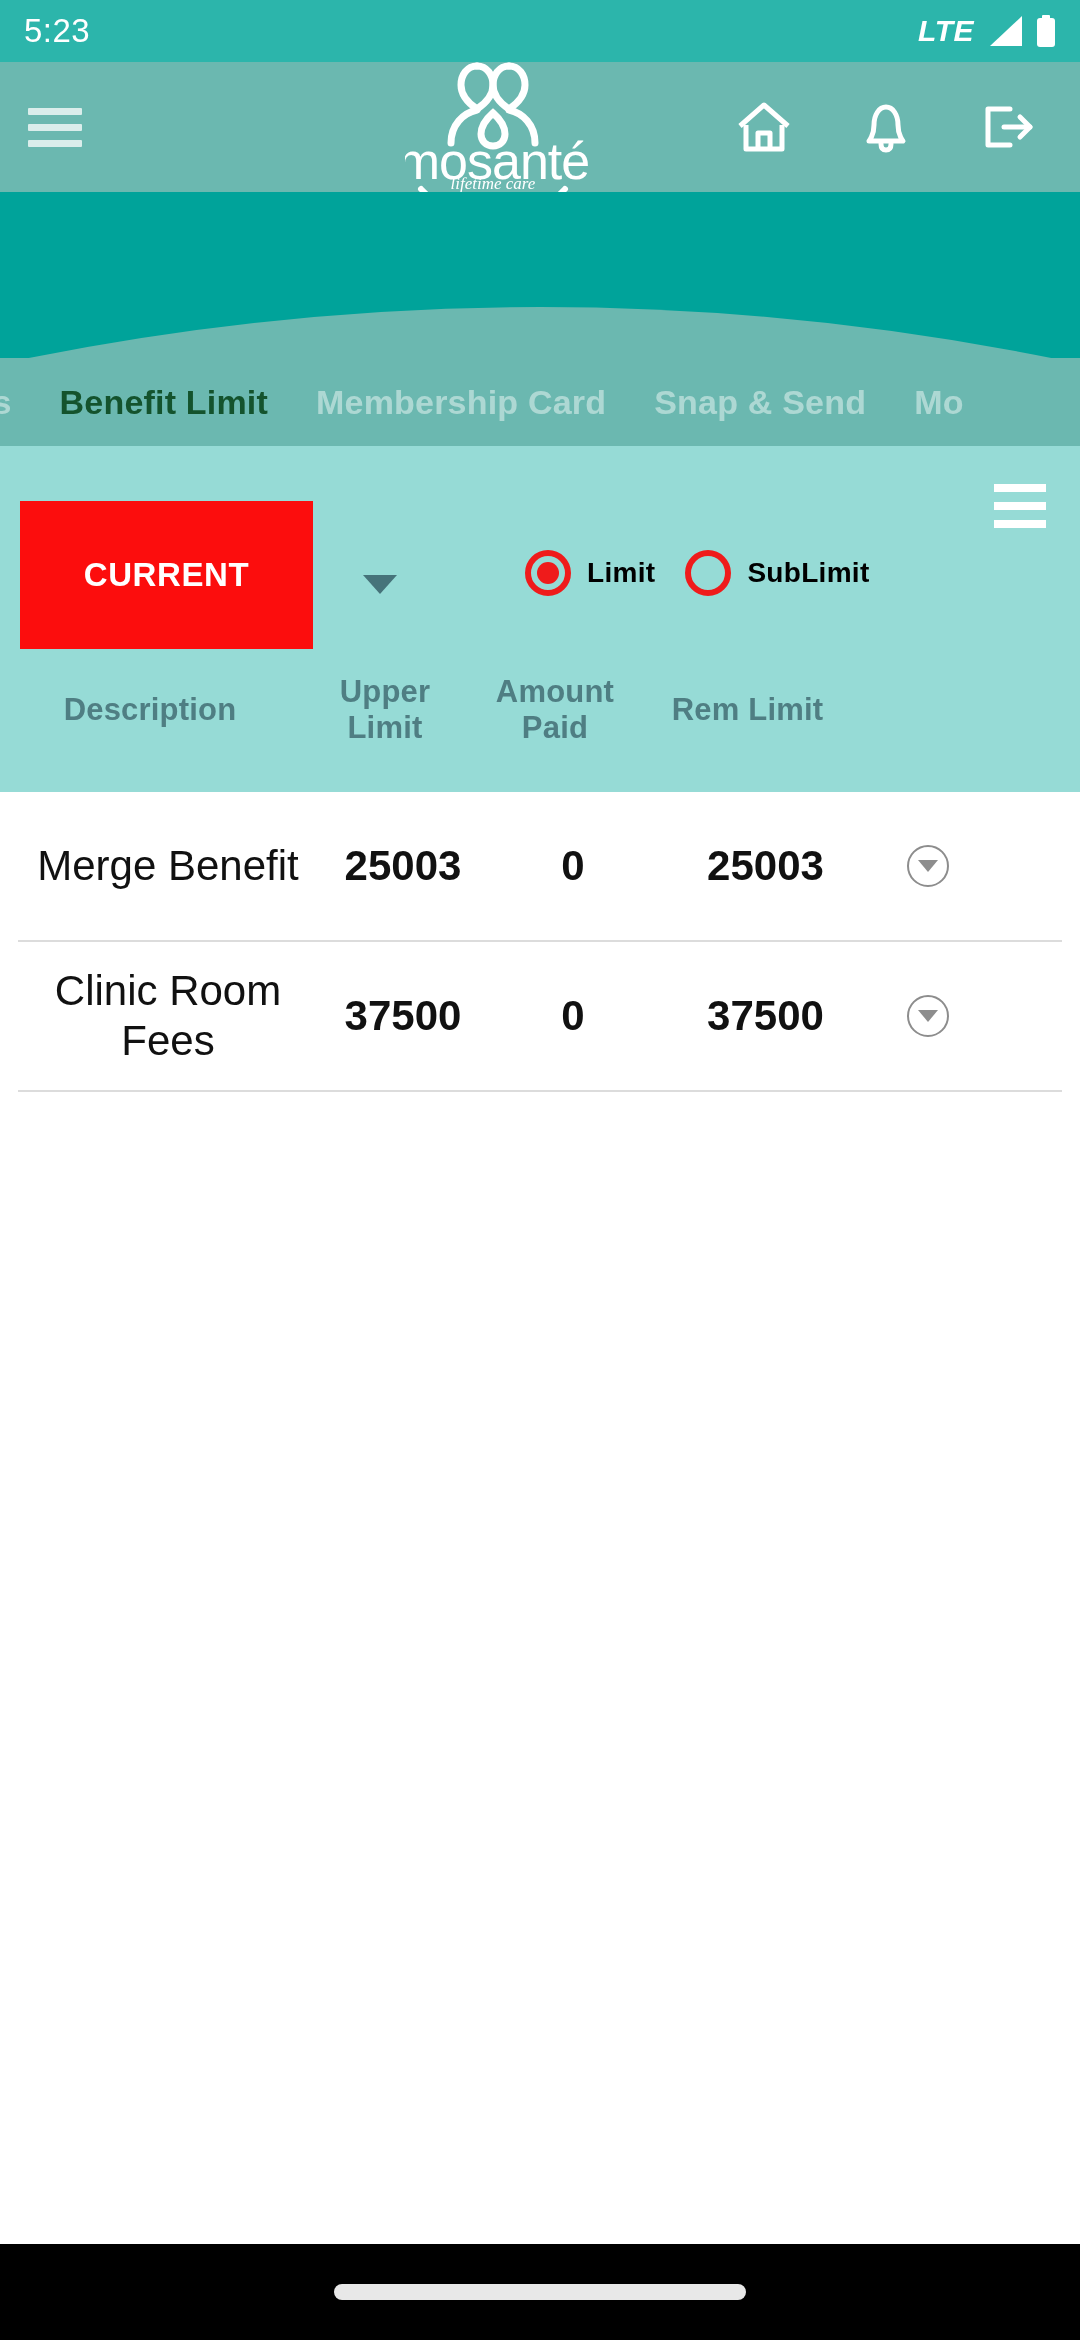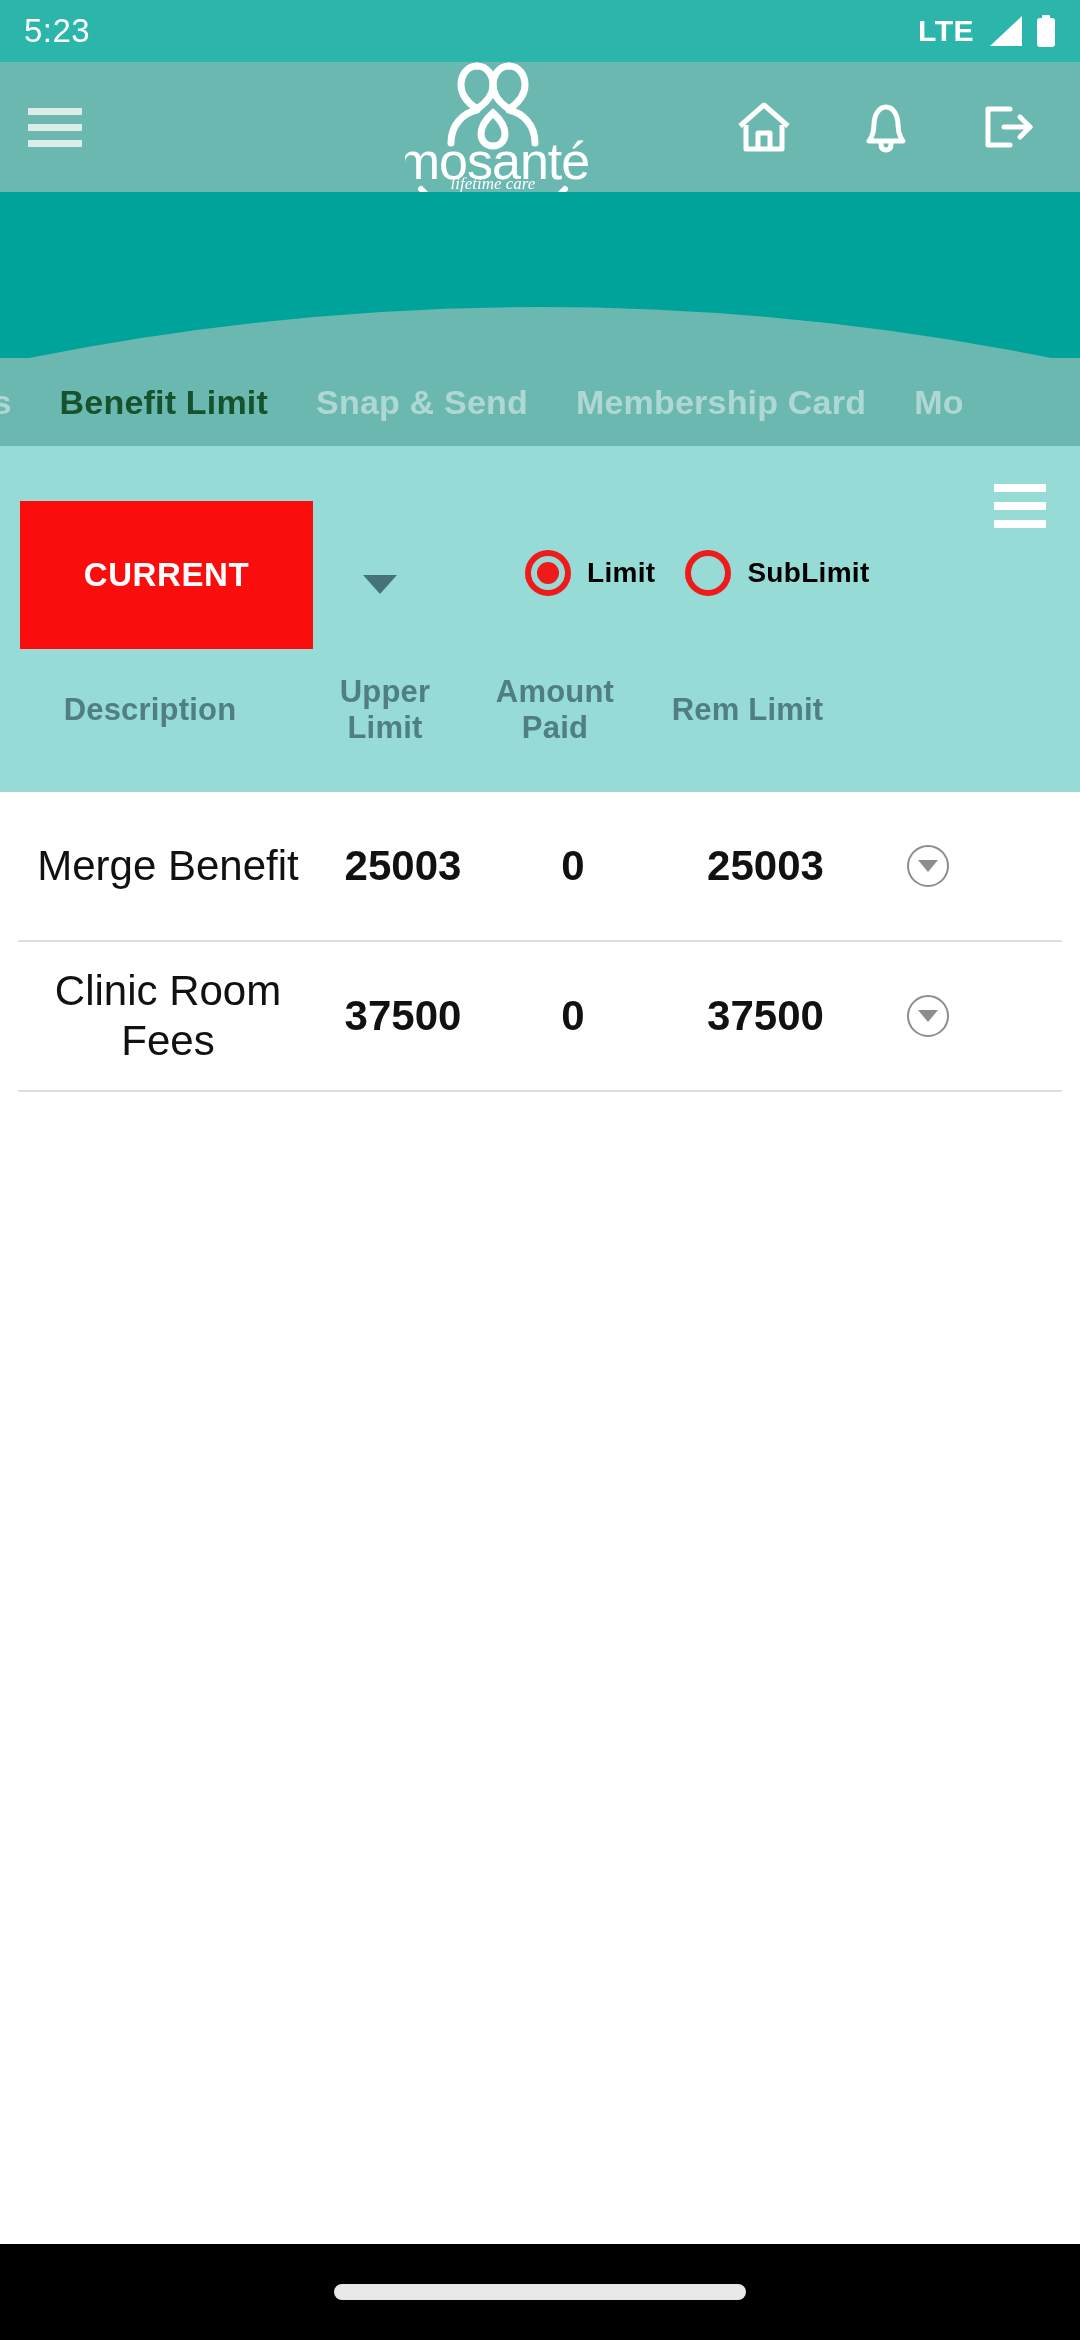--- a/index.html
+++ b/index.html
@@ -13,21 +13,21 @@
   
   .status-bar{
     height:62px; width:100%;
     background:#2cb5ab;
     display:flex; align-items:center;
     padding:0 24px;
     color:#ffffff;
   }
   .status-time{ font-size:33px; letter-spacing:.5px; }
   .status-right{ margin-left:auto; display:flex; align-items:center; gap:14px; }
-  .lte-text{ font-size:30px; font-weight:700; letter-spacing:.5px; }
+  .lte-text{ font-size:30px; font-weight:700; letter-spacing:.5px;font-style:italic; }
   .signal-icon{ width:34px; height:30px; }
   .battery-icon{ width:20px; height:32px; }
 
   
   .app-header{
     position:relative;
     height:130px; width:100%;
     background:#6bb8b0;
     display:flex; align-items:center;
     padding:0 28px;
@@ -257,22 +257,22 @@
 
   <div class="curve-band">
     <svg width="1080" height="166" viewBox="0 0 1080 166" preserveAspectRatio="none">
       <path d="M-120 200 Q540 30 1200 200 L1200 200 L-120 200 Z" fill="#6bb8b0"></path>
     </svg>
   </div>
 
   <div class="tab-bar">
     <div class="tab clip-left">ms</div>
     <div class="tab active">Benefit Limit</div>
+    <div class="tab">Membership Card</div>
     <div class="tab">Snap &amp; Send</div>
-    <div class="tab">Membership Card</div>
     <div class="tab">Mo</div>
   </div>
 
   <div class="panel">
     <div class="panel-menu">
       <span></span>
         <span></span>
         <span></span>
     </div>
 

